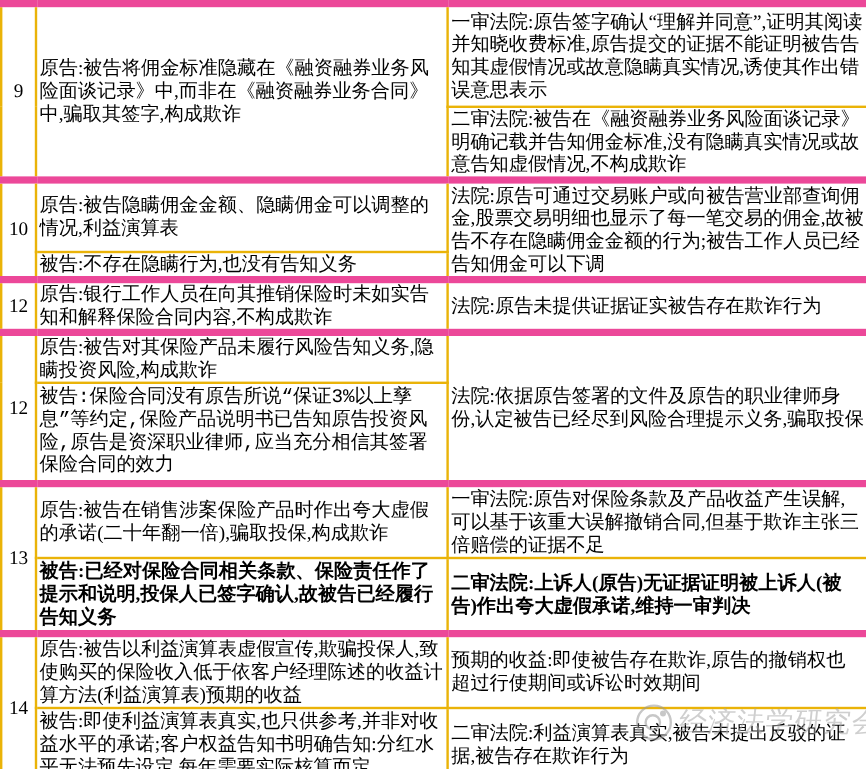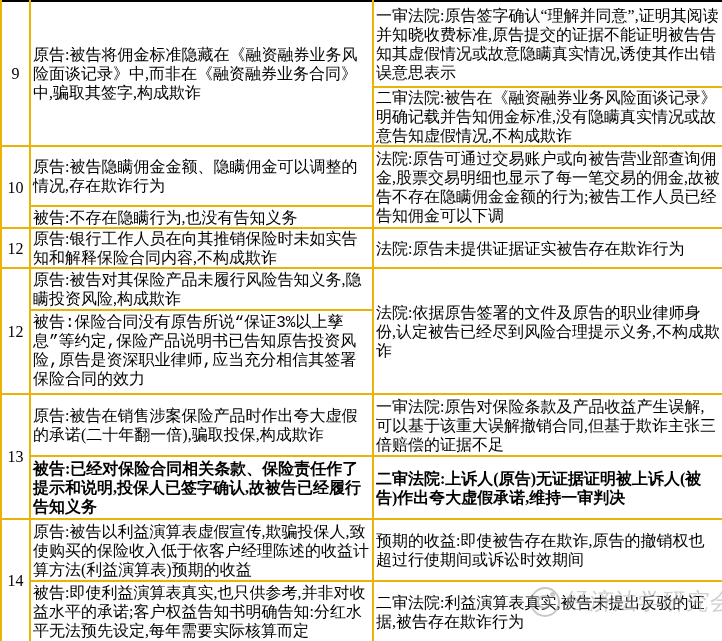--- a/index.html
+++ b/index.html
@@ -30,21 +30,21 @@
   td {
     border: 2px solid #eab308;
     font-size: 16px;
     line-height: 19px;
     padding: 0 2px;
     vertical-align: middle;
     text-align: left;
     word-break: break-all;
     overflow: hidden;
   }
-  tr.major > td { border-top: 1px solid #ec4899; margin-top: 20px; }
+  tr.major > td { border-top: 6px solid #ec4899; margin-top: 20px; }
   td.no {
     text-align: center;
     padding: 0;
     font-size: 16px;
   }
   .watermark {
     position: absolute;
     left: 530px;
     top: 586px;
     display: flex;
@@ -104,37 +104,37 @@
         <td class="no" rowspan="2">9</td>
         <td rowspan="2">原告:被告将佣金标准隐藏在《融资融券业务风险面谈记录》中,而非在《融资融券业务合同》中,骗取其签字,构成欺诈</td>
         <td>一审法院:原告签字确认“理解并同意”,证明其阅读并知晓收费标准,原告提交的证据不能证明被告告知其虚假情况或故意隐瞒真实情况,诱使其作出错误意思表示</td>
       </tr>
       <tr style="height:57px;">
         <td>二审法院:被告在《融资融券业务风险面谈记录》明确记载并告知佣金标准,没有隐瞒真实情况或故意告知虚假情况,不构成欺诈</td>
       </tr>
 
       <tr class="major" style="height:60px;">
         <td class="no" rowspan="2">10</td>
-        <td>原告:被告隐瞒佣金金额、隐瞒佣金可以调整的情况,存在欺诈行为</td>
+        <td>原告:被告隐瞒佣金金额、隐瞒佣金可以调整的情况,利益演算表</td>
         <td rowspan="2">法院:原告可通过交易账户或向被告营业部查询佣金,股票交易明细也显示了每一笔交易的佣金,故被告不存在隐瞒佣金金额的行为;被告工作人员已经告知佣金可以下调</td>
       </tr>
       <tr style="height:22px;">
         <td>被告:不存在隐瞒行为,也没有告知义务</td>
       </tr>
 
       <tr class="major" style="height:38px;">
         <td class="no">12</td>
         <td>原告:银行工作人员在向其推销保险时未如实告知和解释保险合同内容,不构成欺诈</td>
         <td>法院:原告未提供证据证实被告存在欺诈行为</td>
       </tr>
 
       <tr class="major" style="height:42px;">
         <td class="no" rowspan="2">12</td>
         <td>原告:被告对其保险产品未履行风险告知义务,隐瞒投资风险,构成欺诈</td>
-        <td rowspan="2">法院:依据原告签署的文件及原告的职业律师身份,认定被告已经尽到风险合理提示义务,不构成欺诈</td>
+        <td rowspan="2">法院:依据原告签署的文件及原告的职业律师身份,认定被告已经尽到风险合理提示义务,骗取投保</td>
       </tr>
       <tr style="height:84px;font-family:Liberation Mono, monospace;">
         <td>被告:保险合同没有原告所说“保证3%以上孳息”等约定,保险产品说明书已告知原告投资风险,原告是资深职业律师,应当充分相信其签署保险合同的效力</td>
       </tr>
 
       <tr class="major" style="height:62px;">
         <td class="no" rowspan="2">13</td>
         <td>原告:被告在销售涉案保险产品时作出夸大虚假的承诺(二十年翻一倍),骗取投保,构成欺诈</td>
         <td>一审法院:原告对保险条款及产品收益产生误解,可以基于该重大误解撤销合同,但基于欺诈主张三倍赔偿的证据不足</td>
       </tr>

